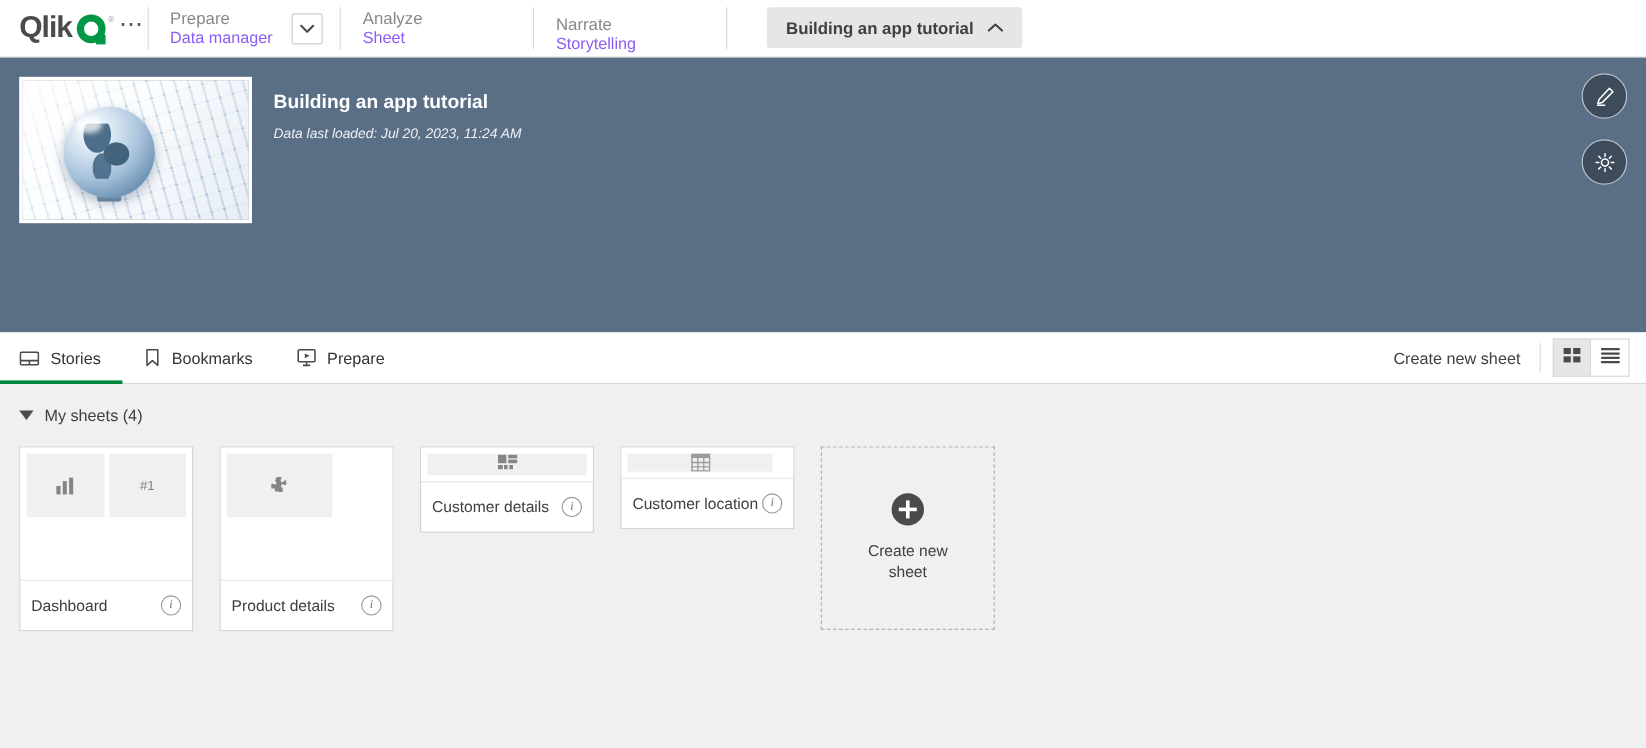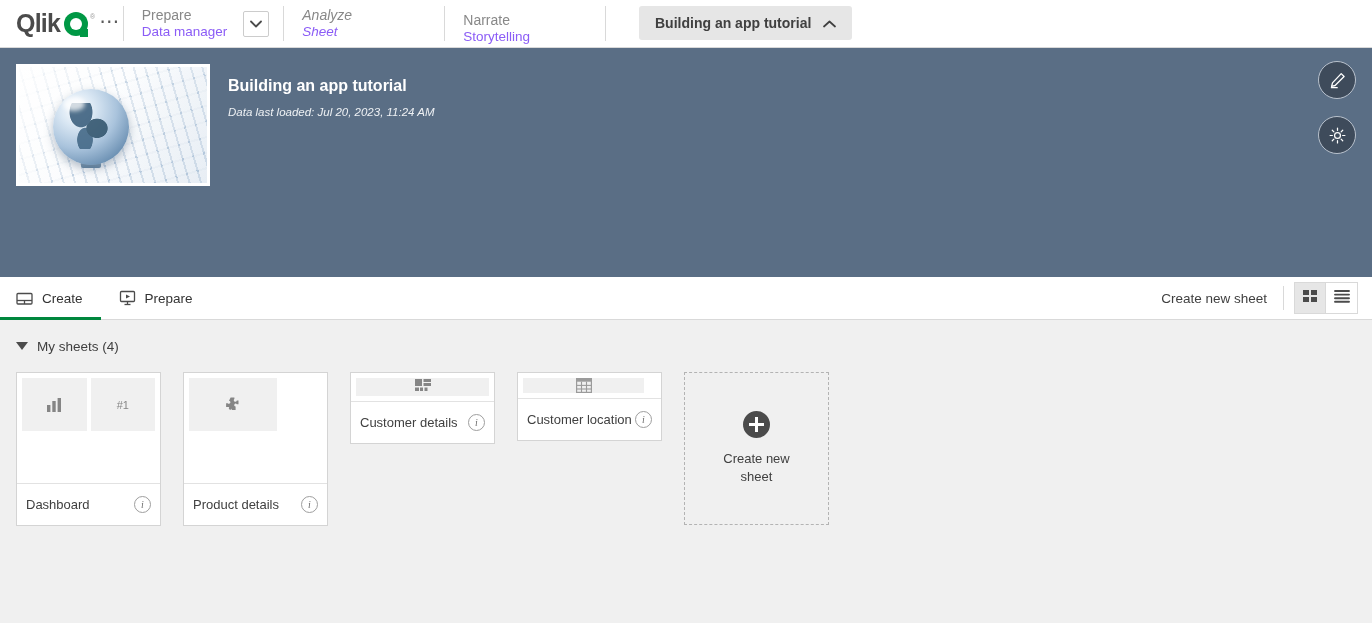--- a/index.html
+++ b/index.html
@@ -105,21 +105,21 @@
     border: 1px solid #cccccc;
     border-radius: 2px;
     background: #fff;
     display: flex;
     align-items: center;
     justify-content: center;
     cursor: pointer;
     margin-left: 6px;
   }
   .dropdown-sq svg { display: block; }
-  .nav-analyze { min-width: 160px; font-style: italic; }
+  .nav-analyze { min-width: 160px; }
   .nav-narrate { min-width: 160px; margin-top: 11px; }
 
   .app-pill {
     position: absolute;
     left: 639px; top: 6px;
     height: 34px;
     background: #e6e6e6;
     border-radius: 3px;
     display: flex;
     align-items: center;
@@ -516,23 +516,31 @@
 <div class="tabbar">
 
   <div class="tab active">
     <span>
       <svg width="17" height="15" viewBox="0 0 17 15">
         <rect x="1" y="2.5" width="15" height="10.5" rx="1" fill="none" stroke="#4b4b4b" stroke-width="1.3"></rect>
         <line x1="1" y1="9.5" x2="16" y2="9.5" stroke="#4b4b4b" stroke-width="1.3"></line>
         <line x1="8.5" y1="9.5" x2="8.5" y2="13" stroke="#4b4b4b" stroke-width="1.3"></line>
       </svg>
     </span>
-    <span>Create</span>
-  </div>
-
+    <span>Stories</span>
+  </div>
+
+  <div class="tab">
+    <span>
+      <svg width="14" height="16" viewBox="0 0 14 16">
+        <path d="M2.5 1.5 h9 v13 l-4.5 -4 l-4.5 4 z" fill="none" stroke="#4b4b4b" stroke-width="1.3" stroke-linejoin="round"></path>
+      </svg>
+    </span>
+    <span>Bookmarks</span>
+  </div>
 
   <div class="tab">
     <span>
       <svg width="17" height="16" viewBox="0 0 17 16">
         <rect x="1.5" y="1.5" width="14" height="10" rx="1" fill="none" stroke="#4b4b4b" stroke-width="1.3"></rect>
         <path d="M7 4.5 L11 6.5 L7 8.5 z" fill="#4b4b4b"></path>
         <line x1="8.5" y1="11.5" x2="8.5" y2="14.5" stroke="#4b4b4b" stroke-width="1.3"></line>
         <line x1="5.5" y1="14.5" x2="11.5" y2="14.5" stroke="#4b4b4b" stroke-width="1.3"></line>
       </svg>
     </span>

